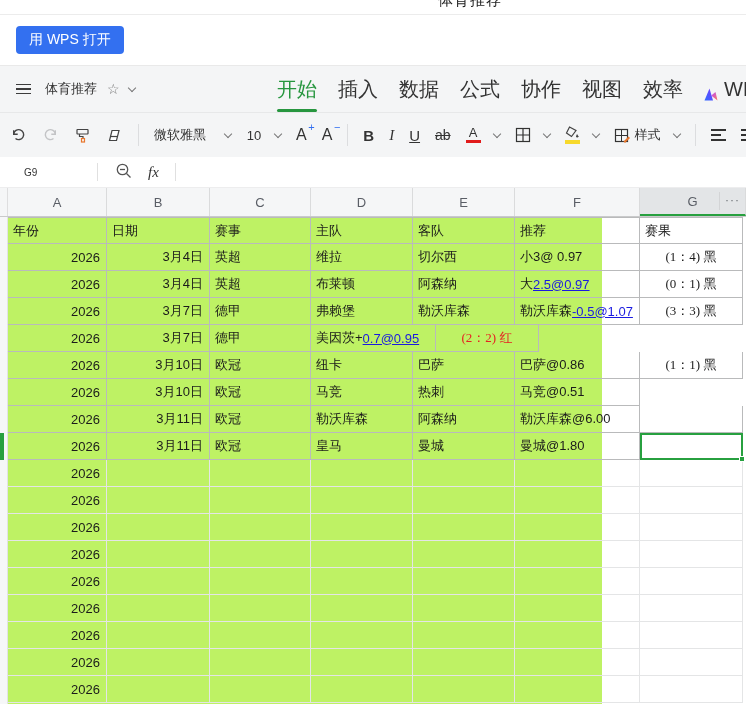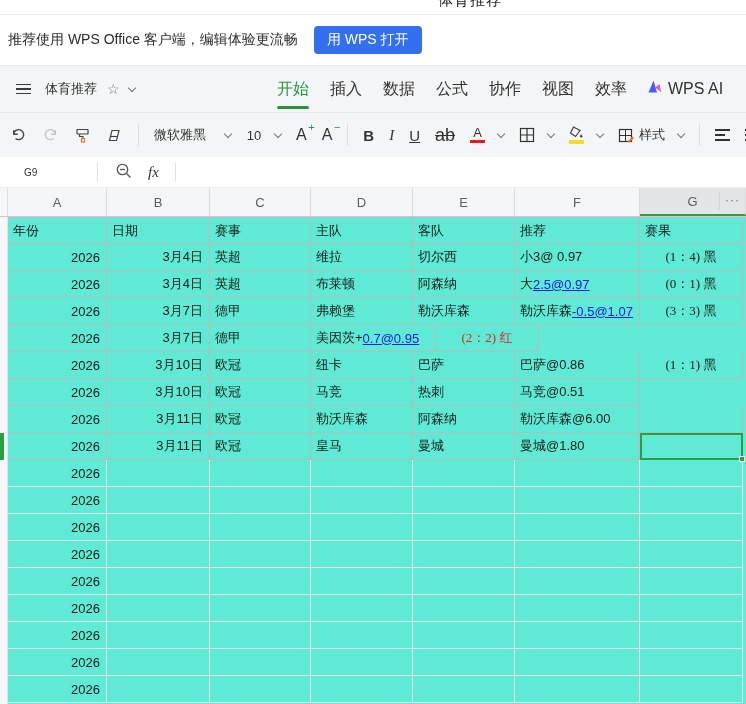--- a/index.html
+++ b/index.html
@@ -22,39 +22,39 @@
   
   .menubar { position: absolute; top: 66px; left: 0; width: 746px; height: 46px; background: #f4f5f6;
              display: flex; align-items: center; }
   .hamburger { margin-left: 16px; display: flex; flex-direction: column; gap: 3px; cursor: pointer; }
   .hamburger i { display: block; width: 15px; height: 1.6px; background: #3c3c3c; }
   .doc-title { margin-left: 14px; font-size: 13px; color: #333; }
   .star { margin-left: 10px; font-size: 14px; color: #777; font-family: "DejaVu Sans", sans-serif; cursor: pointer; }
   .chev { display: inline-block; width: 6px; height: 6px; border-right: 1.3px solid #777;
           border-bottom: 1.3px solid #777; transform: rotate(45deg); margin-left: 9px; margin-bottom: 2px; cursor: pointer; }
   .tabs { position: absolute; left: 277px; top: 0; height: 100%; display: flex; align-items: center; gap: 21px; }
-  .tab { position: relative; font-size: 16px; color: #333; cursor: pointer; padding: 4px 0; white-space: nowrap;
-         display: flex; align-items: flex-start; gap: 5px; }
+  .tab { position: relative; font-size: 20px; color: #333; cursor: pointer; padding: 4px 0; white-space: nowrap;
+         display: flex; align-items: flex-end; gap: 5px; }
   .tab.active { color: #27963f; }
   .tab.active::after { content: ""; position: absolute; left: 0; right: 0; bottom: -5px; height: 3px;
                        background: #27963f; border-radius: 2px; }
 
   
   .toolbar { position: absolute; top: 112px; left: 0; width: 746px; height: 45px; background: #f4f5f6;
              border-top: 1px solid #e7e8e9; display: flex; align-items: center; padding-left: 10px; gap: 15px; }
   .tbtn { display: flex; align-items: center; gap: 4px; cursor: pointer; color: #333; flex: none; }
   .vsep { width: 1px; height: 22px; background: #dcdddf; flex: none; }
   .font-name { font-size: 13px; color: #333; width: 58px; }
   .font-size { font-size: 13px; color: #333; width: 16px; text-align: center; }
   .aplus { position: relative; font-size: 16px; }
   .aplus .sup { position: absolute; top: -5px; right: -8px; font-size: 11px; color: #3370f0; }
   .bold-i { font-weight: bold; font-size: 15px; }
   .italic-i { font-style: italic; font-size: 15px; font-family: "Liberation Serif", serif; }
   .under-i { text-decoration: underline; font-size: 15px; }
-  .strike-i { text-decoration: line-through; font-size: 18px; }
+  .strike-i { text-decoration: line-through; font-size: 14px; }
   .icon-col { display: flex; flex-direction: column; align-items: center; gap: 2px; }
   .color-bar { width: 15px; height: 3.5px; }
   .align-icon { display: flex; flex-direction: column; gap: 3px; }
   .align-icon i { display: block; height: 1.7px; background: #333; }
   .fx { font-style: italic; font-family: "Liberation Serif", serif; font-size: 15px; color: #333; }
 
   
   .formulabar { position: absolute; top: 157px; left: 0; width: 746px; height: 31px; background: #fff;
                 display: flex; align-items: center; border-bottom: 1px solid #ededee; }
   .name-box { width: 97px; padding-left: 24px; font-size: 10px; color: #333; }
@@ -65,21 +65,21 @@
                 display: flex; border-bottom: 1px solid #c9cacb; }
   .corner { width: 8px; height: 100%; border-right: 1px solid #dededf; }
   .col-h { height: 100%; display: flex; align-items: center; justify-content: center;
            font-size: 13px; color: #5a5e66; border-right: 1px solid #dadbdc; cursor: pointer; }
   .col-h.sel { position: relative; background: #e3e5e7; border-bottom: 2px solid #27a03f; }
   .col-h.sel .dots { position: absolute; right: 5px; top: 50%; transform: translateY(-56%);
                      color: #6a6e74; letter-spacing: 1px; font-size: 12px; }
   .col-h.sel::before { content: ""; position: absolute; left: 79px; top: 4px; bottom: 4px; width: 1px; background: #d3d4d6; }
 
   
-  .grid { position: absolute; top: 217px; left: 0; width: 746px; height: 487px; background: #5eead4; }
+  .grid { position: absolute; top: 217px; left: 0; width: 602px; height: 487px; background: #bef264; }
   .rowstrip { position: absolute; left: 0; top: 0; width: 8px; height: 100%; background: #f6f7f8;
               border-right: 1px solid #e2e3e4; }
   .rows { position: absolute; left: 8px; top: 0; width: 735px; }
   .srow { display: flex; height: 27px; }
   .cell { height: 27px; display: flex; align-items: center; overflow: hidden; white-space: nowrap;
           font-size: 13px; border-right: 1px solid #e4e5e6; border-bottom: 1px solid #e4e5e6; cursor: cell; }
   .srow.solid .cell { border-right: 1px solid #b9babb; border-bottom: 1px solid #b9babb; }
   .srow.topline .cell { border-top: 1px solid #b9babb; }
   .al { padding-left: 5px; justify-content: flex-start; }
   .ar { padding-right: 6px; justify-content: flex-end; }
@@ -93,21 +93,20 @@
   .rowmark { position: absolute; left: 0; top: 216px; width: 4px; height: 27px; background: #27a03f; }
 </style>
 </head>
 <body>
 
 <div class="titlebar">
   <span>体育推荐</span>
 </div>
 
 <div class="banner">
-  <span class="banner-text">推荐使用 WPS Office 客户端，编辑体验更流畅</span>
   <button class="wps-open-btn">用 WPS 打开</button>
 </div>
 
 <div class="menubar">
   <div class="hamburger">
       <i></i>
       <i></i>
       <i></i>
     </div>
   <span class="doc-title">体育推荐</span>

